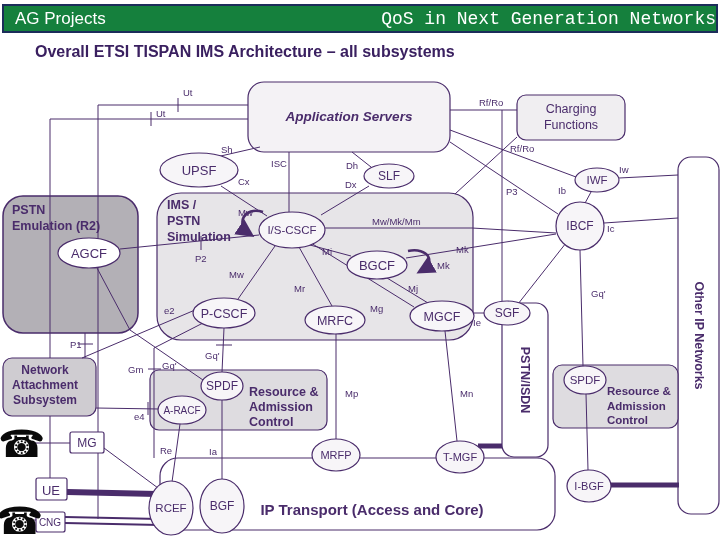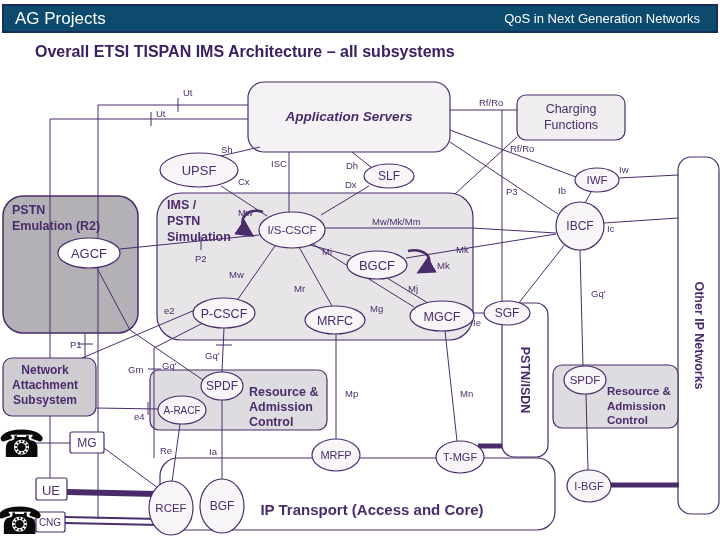--- a/index.html
+++ b/index.html
@@ -2,29 +2,29 @@
 <html><head>
 <meta charset="utf-8">
 <style>
   html,body{margin:0;padding:0;background:#fff;}
   .slide{position:relative;width:720px;height:540px;background:#ffffff;overflow:hidden;
          font-family:"Liberation Sans",sans-serif;}
   .header-bar{position:absolute;top:4px;left:2px;width:712px;height:25px;
               display:flex;justify-content:space-between;align-items:center;
               border:2px solid;box-sizing:content-box;}
   .h-left{font-size:17px;padding-left:11px;}
-  .h-right{font-size:13px;padding-right:16px;}
+  .h-right{font-size:18px;padding-right:0;font-family:Liberation Mono, monospace;}
   .slide-title{position:absolute;top:43px;left:10px;font-size:16px;font-weight:bold;}
   #diagram{position:absolute;top:0;left:0;}
 </style>
 </head>
 <body>
 
 <div class="slide">
-  <div class="header-bar" style="background: #0c4a6e; border-color: rgb(28, 45, 90); color: rgb(255, 255, 255);">
+  <div class="header-bar" style="background: #15803d; border-color: rgb(28, 45, 90); color: rgb(255, 255, 255);">
     <span class="h-left">AG Projects</span>
     <span class="h-right">QoS in Next Generation Networks</span>
   </div>
   <div class="slide-title" style="color: rgb(58, 32, 96); margin-left: 25px;">Overall ETSI TISPAN IMS Architecture – all subsystems</div>
   <svg id="diagram" width="720" height="540" viewBox="0 0 720 540">
       <defs>
         <marker id="ah" markerWidth="7" markerHeight="7" refX="5" refY="3.5" orient="auto">
           <path d="M0,0 L7,3.5 L0,7 Z" fill="#4a2c6b"></path>
         </marker>
       </defs>

